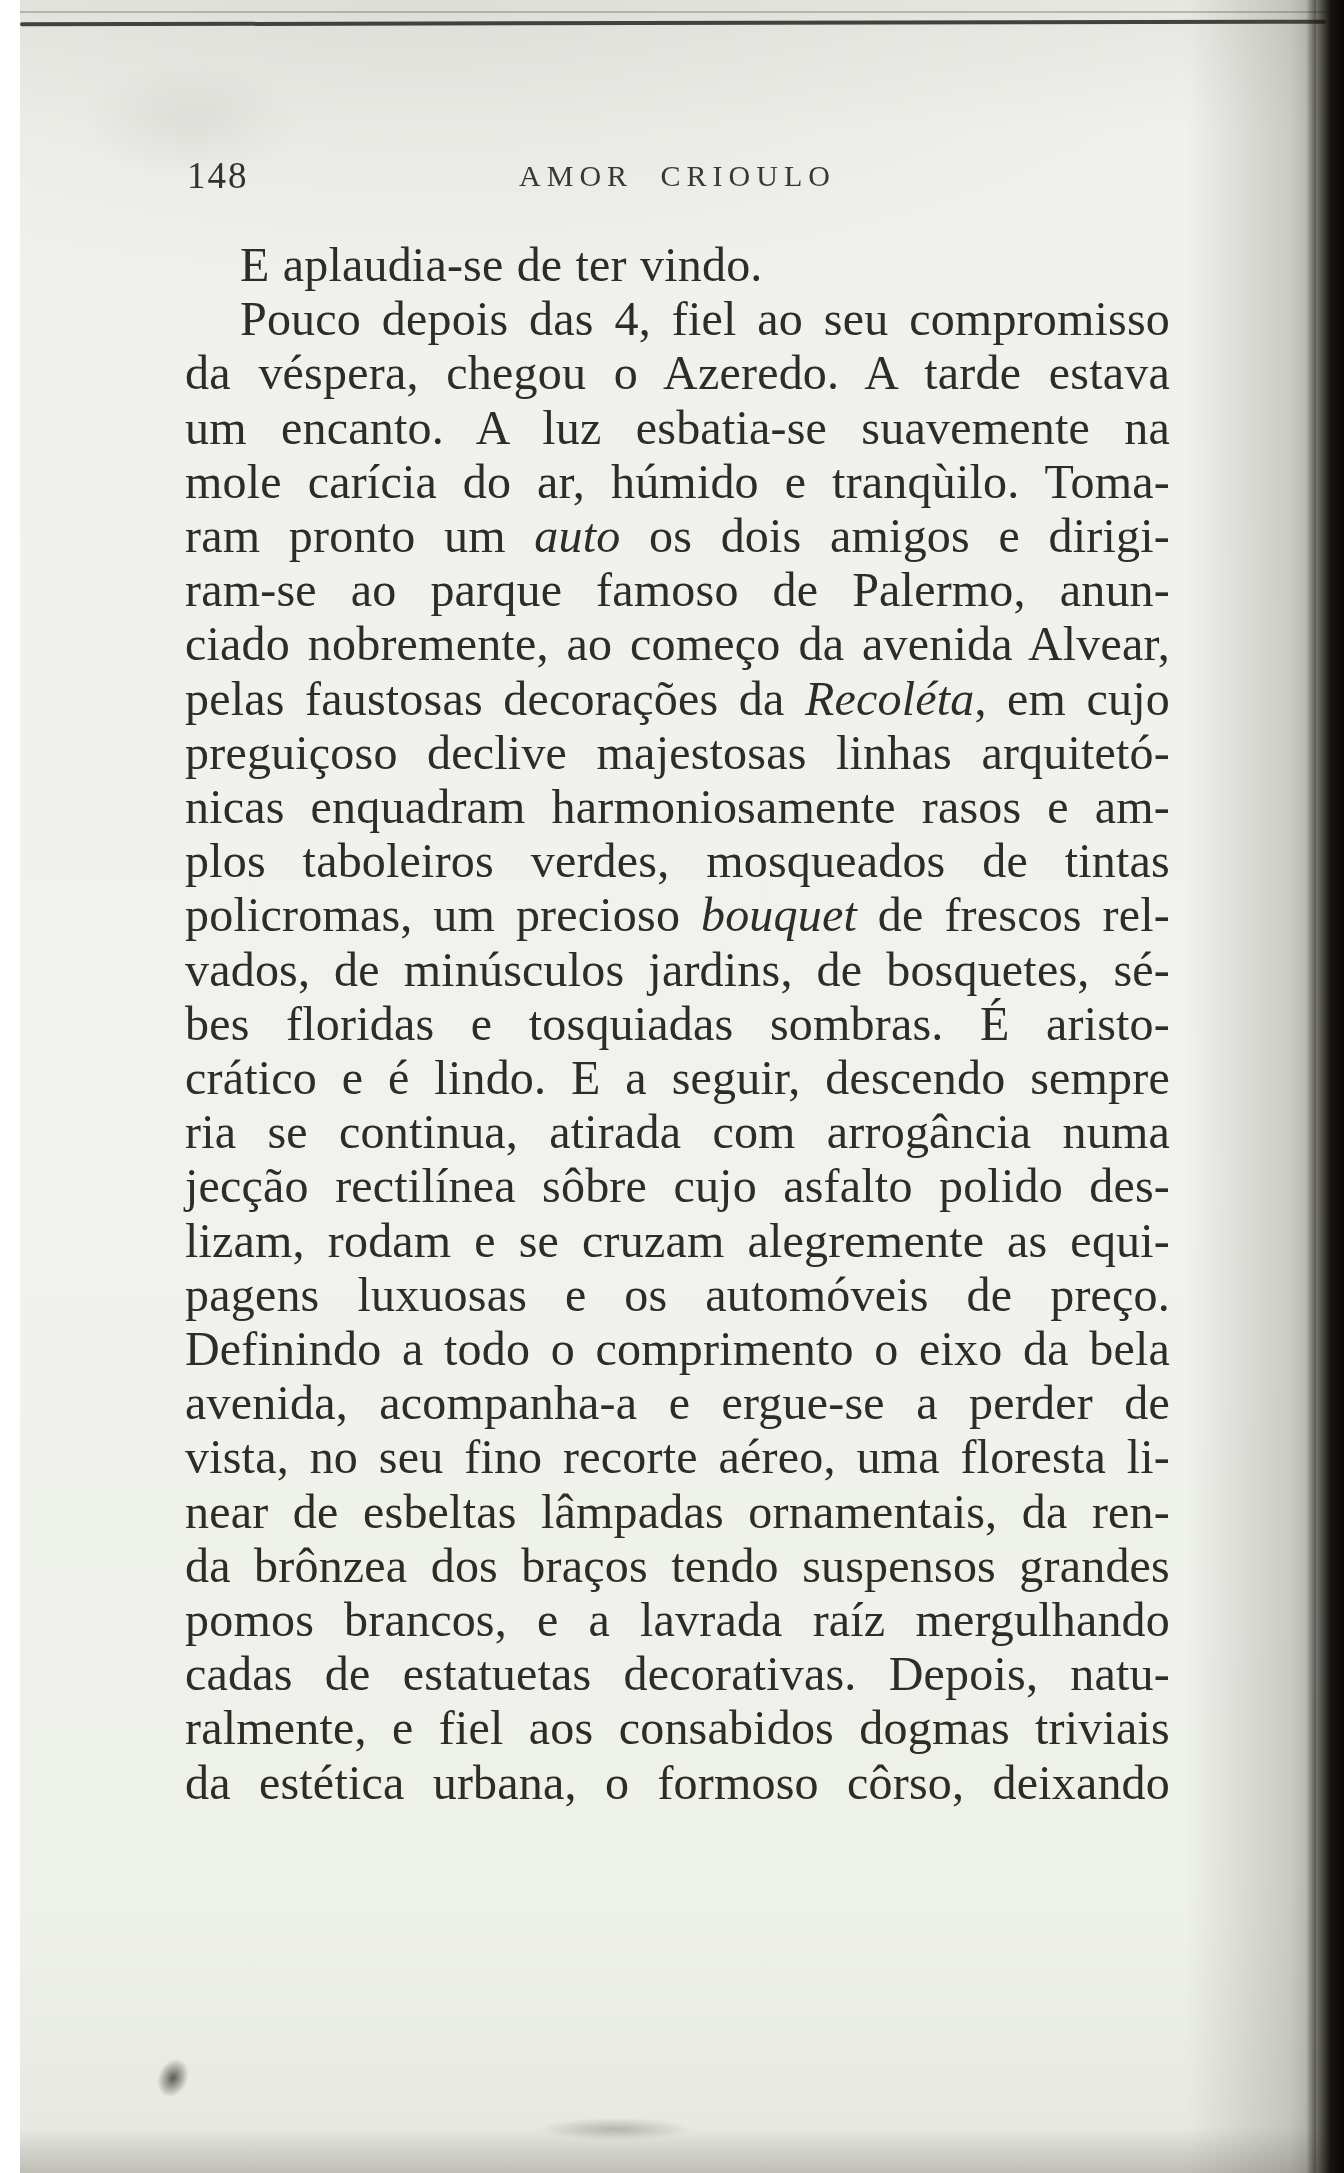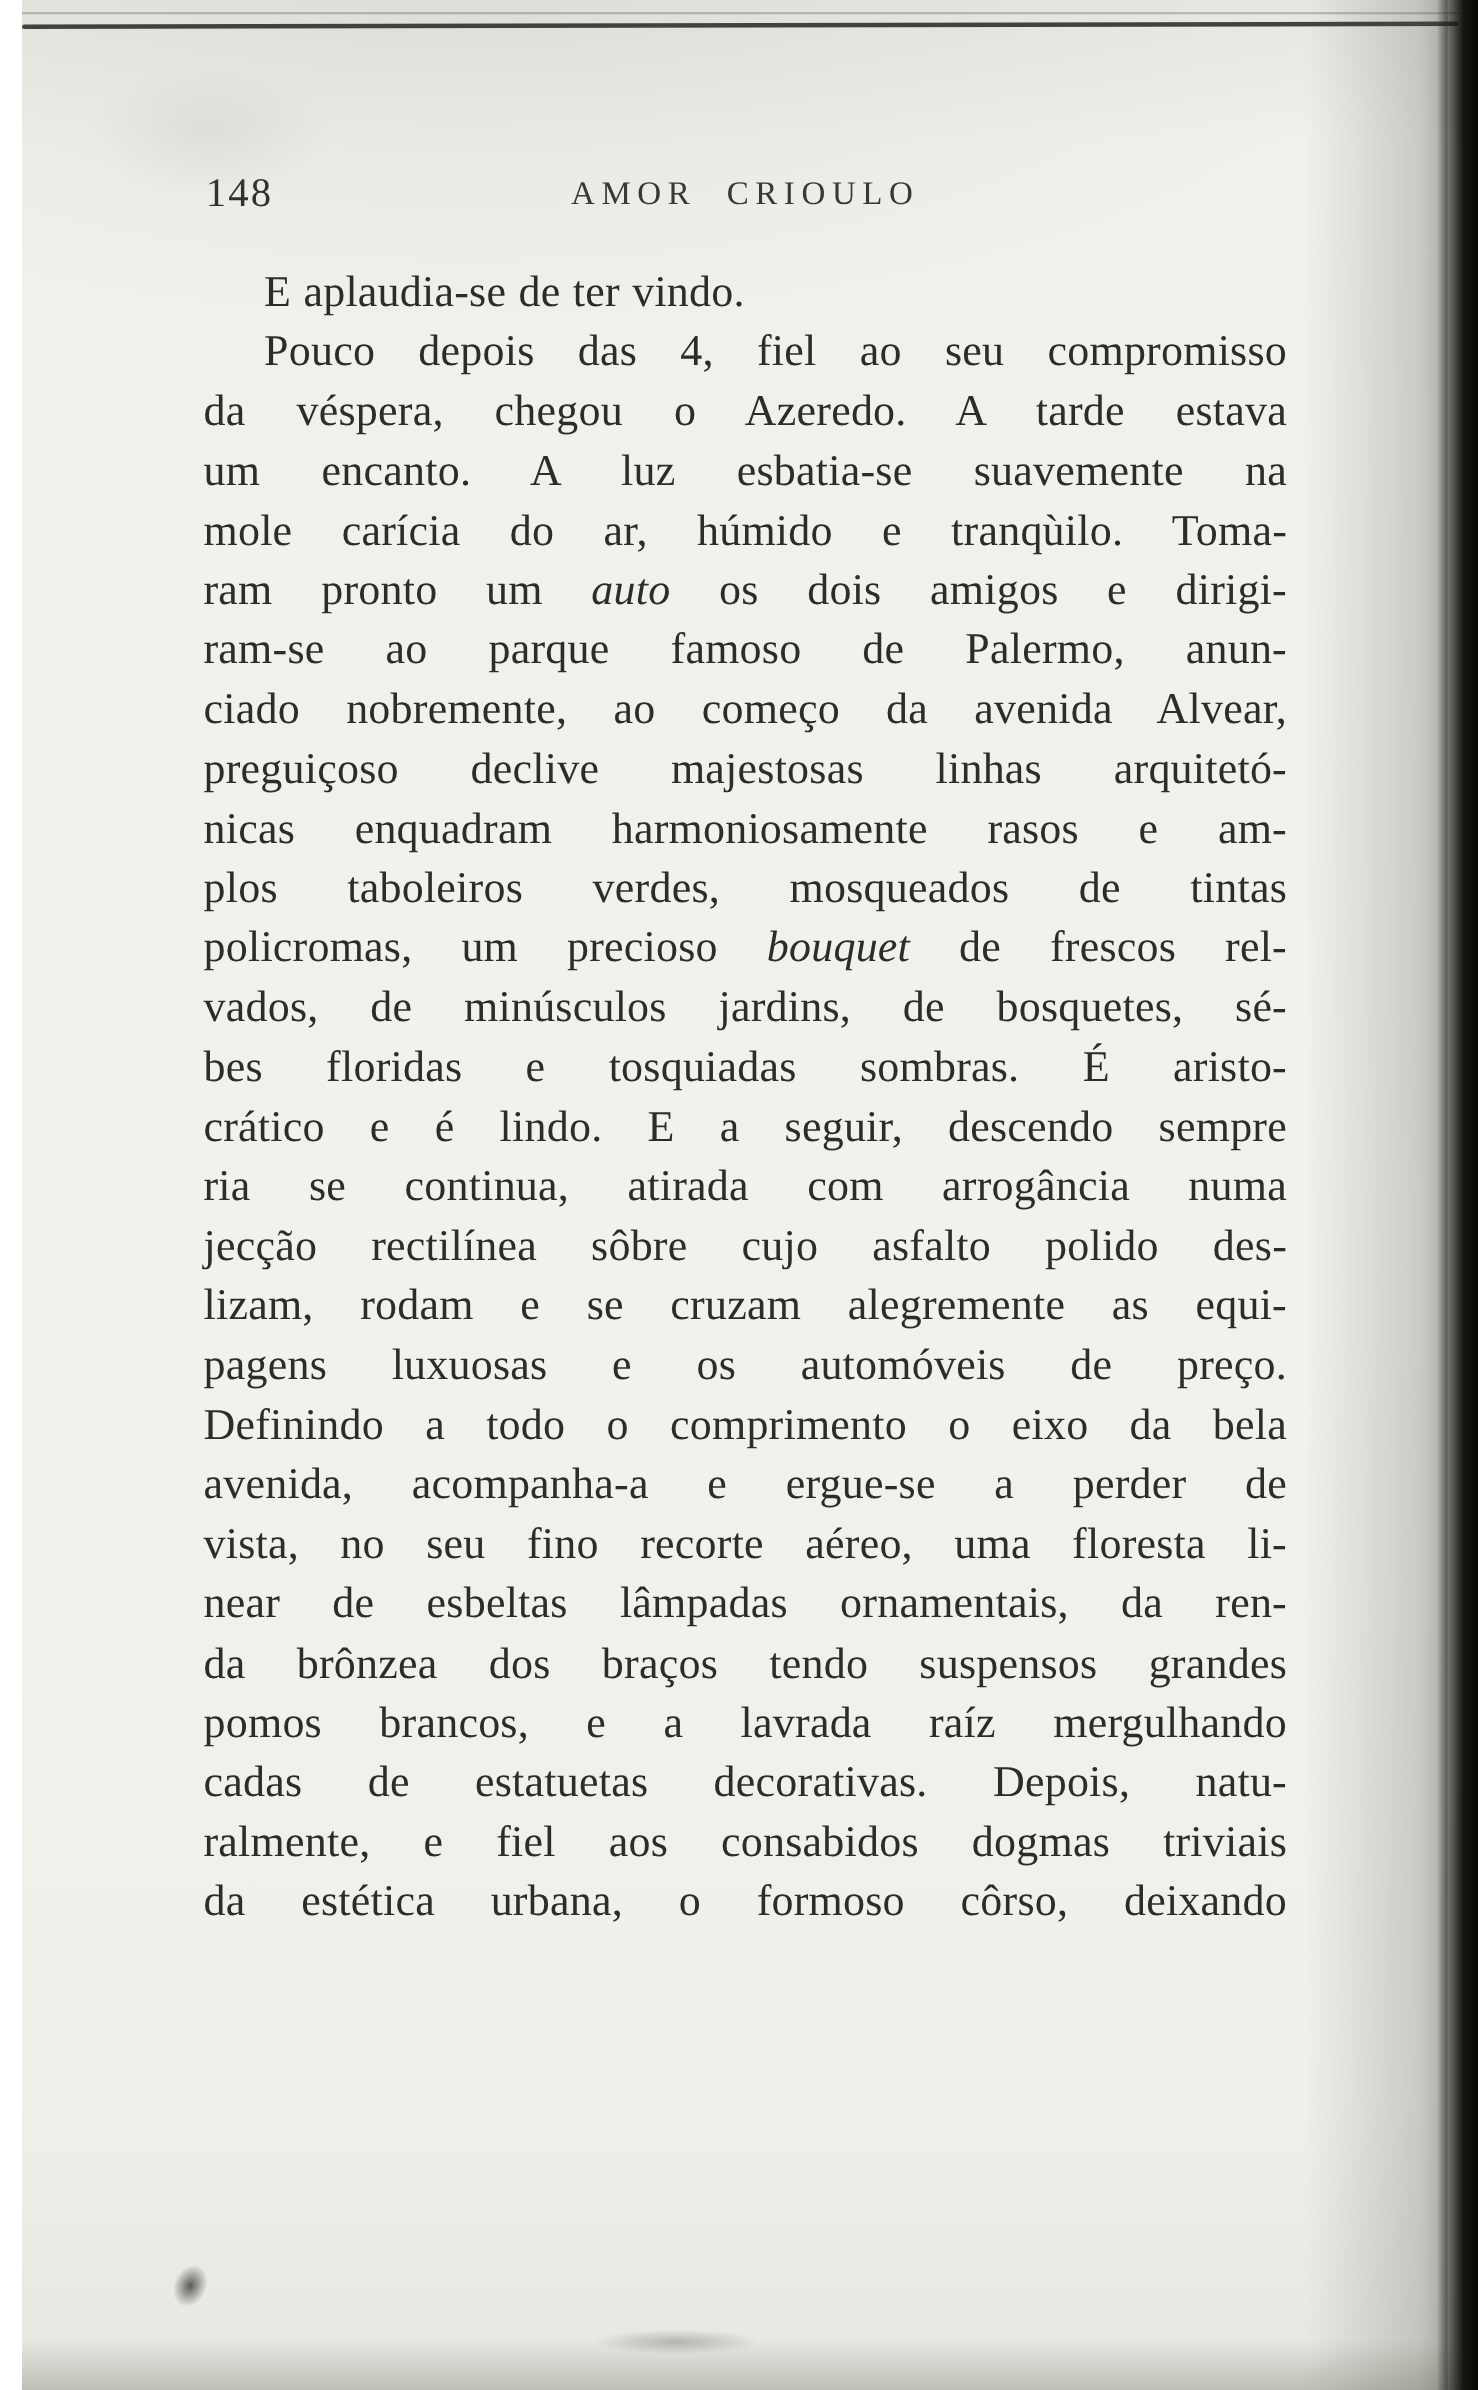--- a/index.html
+++ b/index.html
@@ -36,21 +36,21 @@
     font-size: 37px; letter-spacing: 2px; color: #33312c;
   }
   .runtitle {
     position: absolute; left: 0; right: 0; top: 5px; text-align: center;
     font-size: 30px; letter-spacing: 6px; word-spacing: 14px; color: #3a3833;
   }
 
   
   .bodytext {
     position: absolute; top: 238px; left: 165px; width: 985px;
-    font-size: 40px; line-height: 54.2px;
+    font-size: 48px; line-height: 54.2px;
   }
   .line {
     text-align: justify;
     text-align-last: justify;
     letter-spacing: 0.2px;
     word-spacing: 1px;
     white-space: normal;
   }
   .line.nojust { text-align-last: left; }
   .line.indent { text-indent: 55px; }
@@ -113,20 +113,21 @@
 
   <div class="bodytext">
       <div class="line indent nojust">E aplaudia-se de ter vindo.</div>
       <div class="line indent">Pouco depois das 4, fiel ao seu compromisso</div>
       <div class="line">da véspera, chegou o Azeredo. A tarde estava</div>
       <div class="line">um encanto. A luz esbatia-se suavemente na</div>
       <div class="line">mole carícia do ar, húmido e tranqùilo. Toma-</div>
       <div class="line">ram pronto um <i>auto</i> os dois amigos e dirigi-</div>
       <div class="line">ram-se ao parque famoso de Palermo, anun-</div>
       <div class="line">ciado nobremente, ao começo da avenida Alvear,</div>
+      <div class="line">pelas faustosas decorações da <i>Recoléta</i>, em cujo</div>
       <div class="line">preguiçoso declive majestosas linhas arquitetó-</div>
       <div class="line">nicas enquadram harmoniosamente rasos e am-</div>
       <div class="line">plos taboleiros verdes, mosqueados de tintas</div>
       <div class="line">policromas, um precioso <i>bouquet</i> de frescos rel-</div>
       <div class="line">vados, de minúsculos jardins, de bosquetes, sé-</div>
       <div class="line">bes floridas e tosquiadas sombras. É aristo-</div>
       <div class="line">crático e é lindo. E a seguir, descendo sempre</div>
       <div class="line">ria se continua, atirada com arrogância numa</div>
       <div class="line">jecção rectilínea sôbre cujo asfalto polido des-</div>
       <div class="line">lizam, rodam e se cruzam alegremente as equi-</div>

